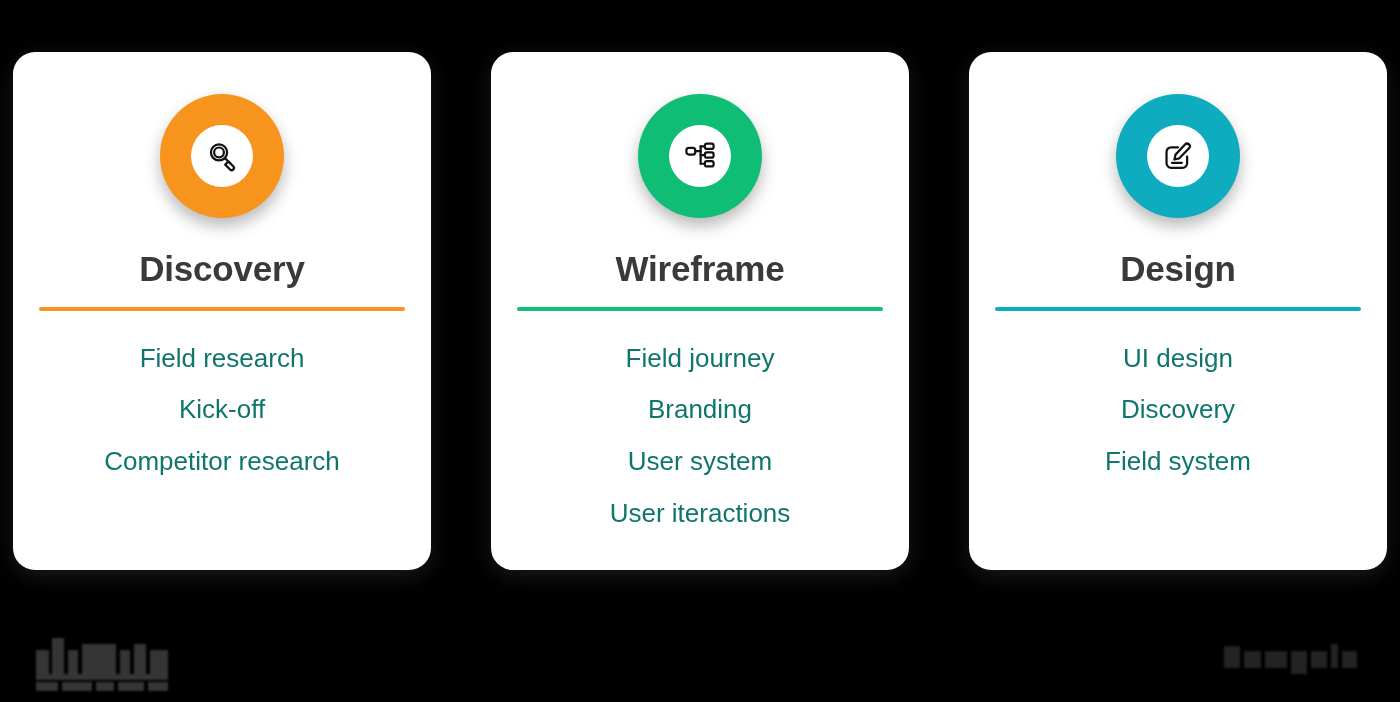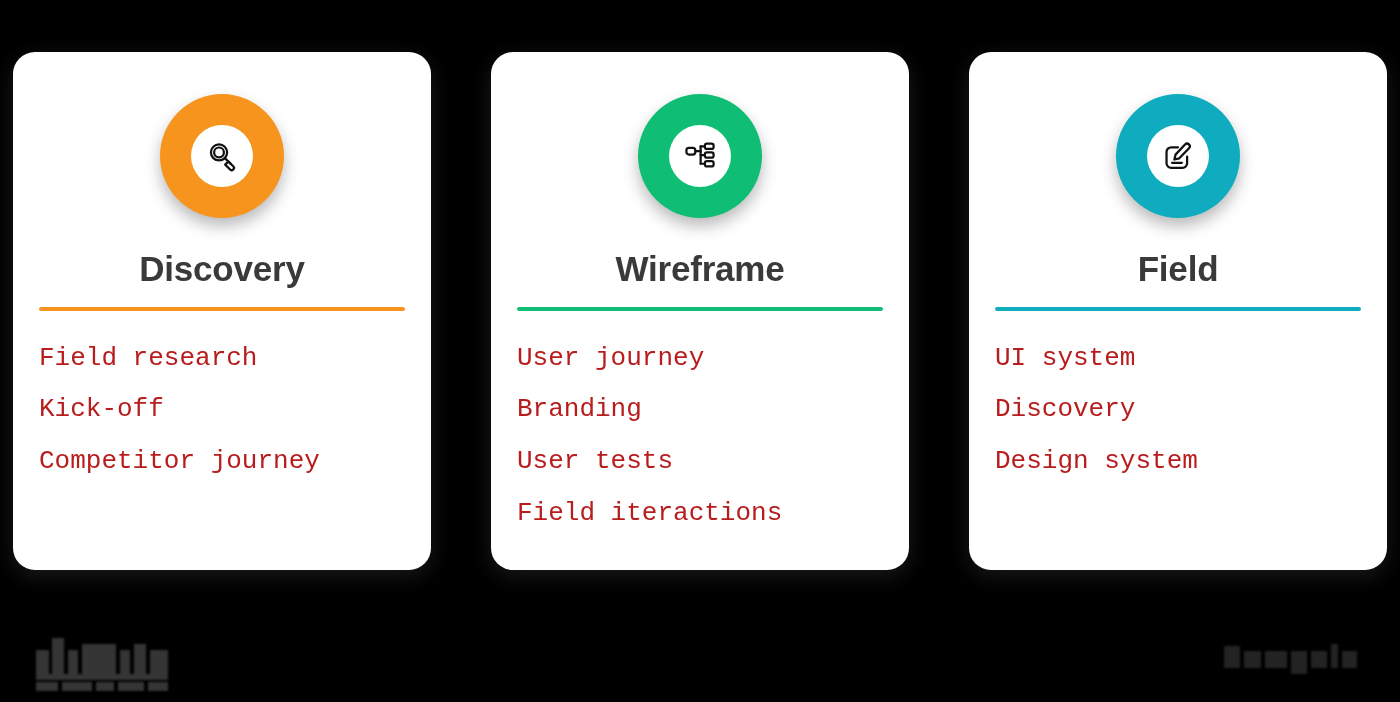--- a/index.html
+++ b/index.html
@@ -97,24 +97,24 @@
   .item-list {
     list-style: none;
     margin: 0;
     padding: 0;
     width: 100%;
     margin-top: 22px;
   }
 
   .item-list li {
     font-size: 26px;
-    color: #b91c1c;
+    color: #0f766e;
+    text-align: center;
     padding: 11px 0;
     line-height: 1.15;
-    font-family: Liberation Mono, monospace;
   }
 
   
   .watermark {
     position: absolute;
     filter: blur(1.2px);
     opacity: 0.92;
   }
   #wm-left {
     left: 36px;
@@ -155,21 +155,21 @@
               <path d="M22.0 21.1 L26.6 25.7 a2.1 2.1 0 0 1 -3.0 3.0 L19.0 24.1 Z"></path>
             </svg>
           </span>
         </div>
       </div>
       <div class="card-title">Discovery</div>
       <div class="divider" style="background-color: rgb(247, 148, 30);"></div>
       <ul class="item-list">
         <li>Field research</li>
         <li>Kick-off</li>
-        <li>Competitor journey</li>
+        <li>Competitor research</li>
       </ul>
     </div>
 
     <div class="card">
       <div class="icon-badge" style="background-color: rgb(15, 190, 116);">
         <div class="icon-inner">
           <span>
             <svg viewBox="0 0 32 32" fill="none" stroke="#111111" stroke-width="2.1" stroke-linecap="round" stroke-linejoin="round">
               <rect x="3.2" y="8.4" width="8.4" height="6.2" rx="2.4"></rect>
               <rect x="20.6" y="4.4" width="8.2" height="5.0" rx="1.9"></rect>
@@ -180,45 +180,45 @@
               <path d="M16.6 6.9 H20.6"></path>
               <path d="M16.6 15.1 H20.6"></path>
               <path d="M16.6 23.3 H20.6"></path>
             </svg>
           </span>
         </div>
       </div>
       <div class="card-title">Wireframe</div>
       <div class="divider" style="background-color: rgb(15, 190, 116);"></div>
       <ul class="item-list">
-        <li>User journey</li>
+        <li>Field journey</li>
         <li>Branding</li>
-        <li>User tests</li>
-        <li>Field iteractions</li>
+        <li>User system</li>
+        <li>User iteractions</li>
       </ul>
     </div>
 
     <div class="card">
       <div class="icon-badge" style="background-color: rgb(15, 172, 192);">
         <div class="icon-inner">
           <span>
             <svg viewBox="0 0 32 32" fill="none" stroke="#111111" stroke-width="2.1" stroke-linecap="round" stroke-linejoin="round">
               <path d="M24.6 16.6 V22.8 a4.4 4.4 0 0 1 -4.4 4.4 H9.6 a4.4 4.4 0 0 1 -4.4 -4.4 V12.2 a4.4 4.4 0 0 1 4.4 -4.4 H16.0"></path>
               <path d="M22.6 5.2 a2.6 2.6 0 0 1 3.8 3.6 L17.2 18.2 l-4.6 1.1 1.1 -4.6 Z"></path>
               <path d="M10.4 22.4 H19.6"></path>
             </svg>
           </span>
         </div>
       </div>
-      <div class="card-title">Field</div>
+      <div class="card-title">Design</div>
       <div class="divider" style="background-color: rgb(15, 172, 192);"></div>
       <ul class="item-list">
-        <li>UI system</li>
+        <li>UI design</li>
         <li>Discovery</li>
-        <li>Design system</li>
+        <li>Field system</li>
       </ul>
     </div>
 
   </div>
 
   <div class="watermark" id="wm-left">
     <div class="bar" style="left:0px;   top:16px; width:13px; height:28px;"></div>
     <div class="bar" style="left:16px;  top:4px;  width:12px; height:40px;"></div>
     <div class="bar" style="left:32px;  top:16px; width:10px; height:28px;"></div>
     <div class="bar" style="left:46px;  top:10px; width:34px; height:34px;"></div>

